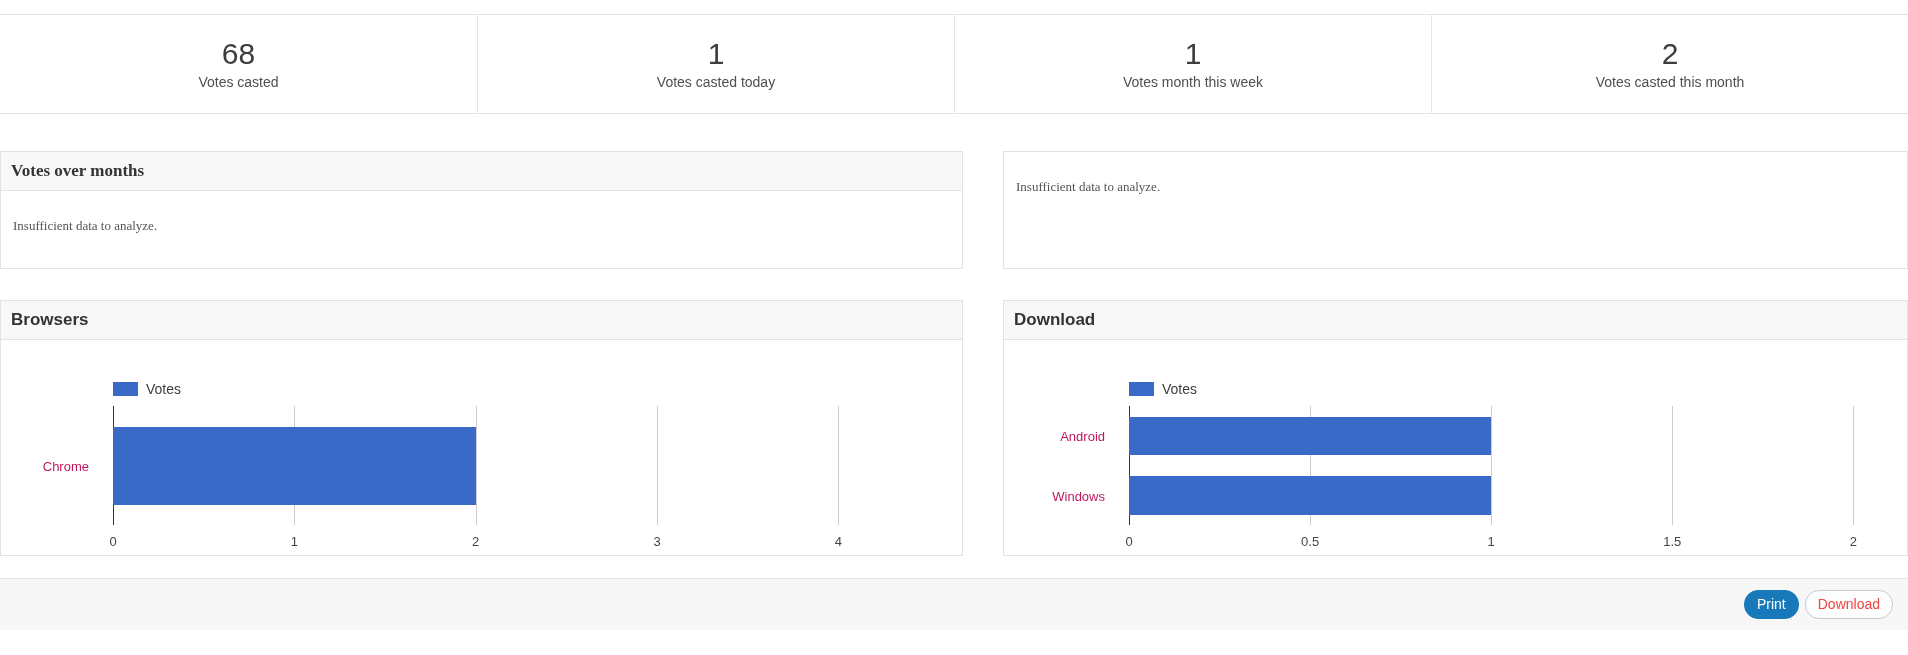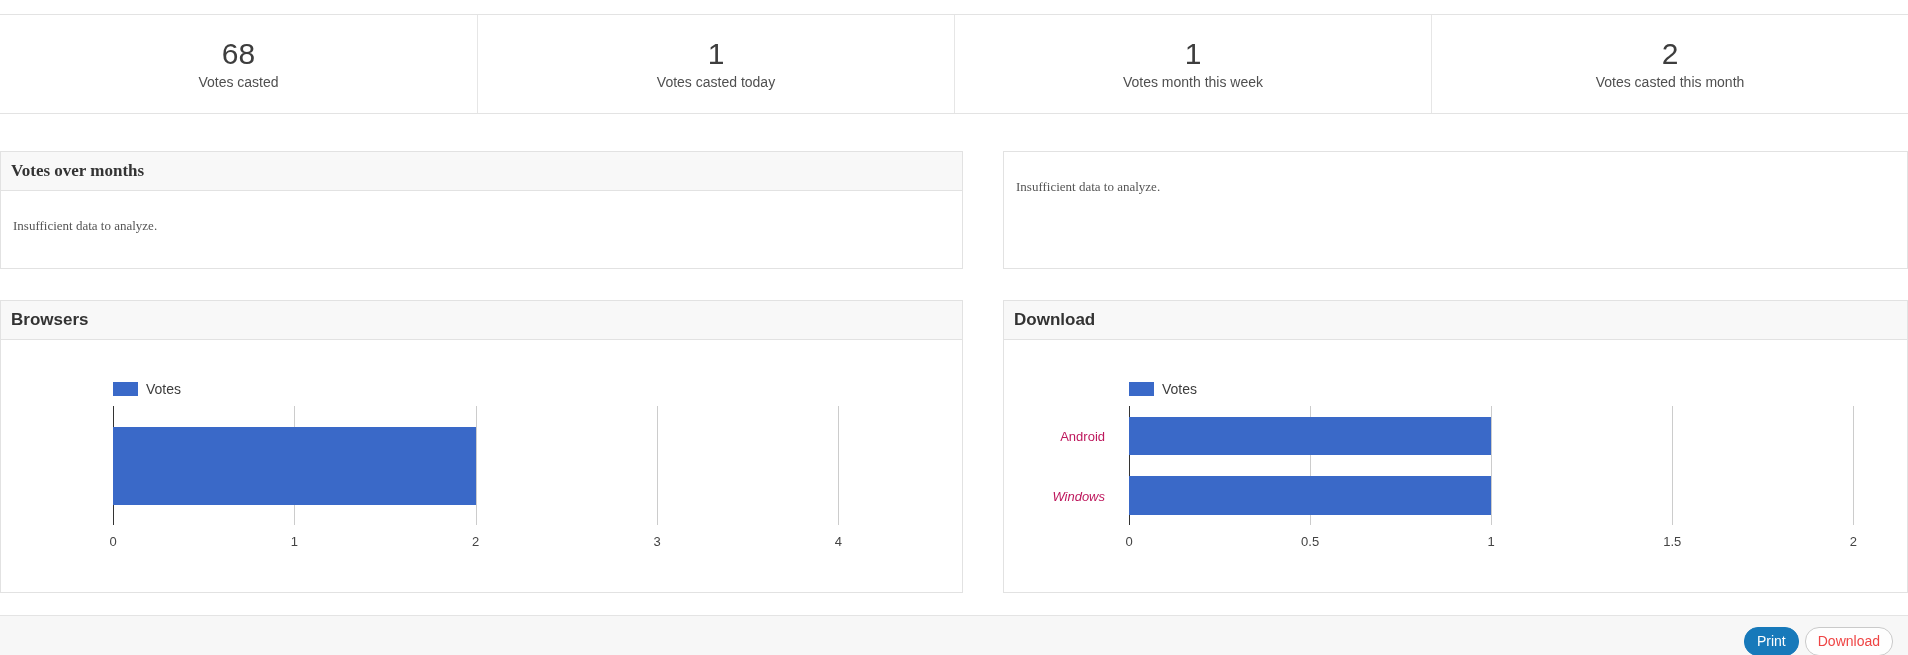--- a/index.html
+++ b/index.html
@@ -13,21 +13,21 @@
   .stat-card + .stat-card { border-left:1px solid #e6e6e6; }
   .stat-value { font-size:30px; font-weight:400; color:#3d3d3d; line-height:1; }
   .stat-label { font-size:14px; color:#4f4f4f; }
 
   
   .row { display:grid; grid-template-columns:963px 905px; column-gap:40px; }
   .row-insight { margin-top:37px; }
   .row-charts { margin-top:31px; }
   .panel { border:1px solid #e2e2e2; background:#fff; overflow:hidden; }
   .row-insight .panel { height:118px;font-family:Liberation Serif, serif; }
-  .row-charts .panel { height:293px; }
+  .row-charts .panel { height:256px; }
   .panel-header { background:#f8f8f8; border-bottom:1px solid #e2e2e2; padding:9px 10px;
     font-size:17px; font-weight:700; color:#333; line-height:1.2; }
   .insight-body { padding:27px 12px 0 12px; font-size:13px; color:#555; }
 
   
   .chart { margin-top:41px; }
   .legend { display:flex; align-items:center; gap:8px; font-size:14px; color:#3c3c3c; margin-bottom:9px; }
   .legend-swatch { width:25px; height:14px; display:inline-block; }
   .chart-browsers .legend { margin-left:112px; }
   .chart-platforms .legend { margin-left:125px; }
@@ -87,20 +87,23 @@
 
 <div class="row row-charts">
   <section class="panel">
     <header class="panel-header">Browsers</header>
     <div class="chart chart-browsers">
       <div class="legend">
         <span class="legend-swatch" style="background: rgb(58, 105, 200);"></span>
         <span>Votes</span>
       </div>
       <div class="chart-grid">
+        <div class="cat-labels">
+            <div class="cat-label" style="top: 50%;">Chrome</div>
+          </div>
         <div class="plot">
             <div class="gridline axis" style="left: 0%;"></div>
             <div class="gridline" style="left: 23.31%;"></div>
             <div class="gridline" style="left: 46.62%;"></div>
             <div class="gridline" style="left: 69.9301%;"></div>
             <div class="gridline" style="left: 93.2401%;"></div>
             <div class="bar" style="top: 17.5%; height: 65%; width: 46.62%; background: rgb(58, 105, 200);"></div>
           </div>
       </div>
       <div class="tick-row">
@@ -115,21 +118,21 @@
   <section class="panel">
     <header class="panel-header">Download</header>
     <div class="chart chart-platforms">
       <div class="legend">
         <span class="legend-swatch" style="background: rgb(58, 105, 200);"></span>
         <span>Votes</span>
       </div>
       <div class="chart-grid">
         <div class="cat-labels">
             <div class="cat-label" style="top: 25%;">Android</div>
-            <div class="cat-label" style="top: 75%; font-style: italic;">Windows</div>
+            <div class="cat-label" style="top: 75%;">Windows</div>
           </div>
         <div class="plot">
             <div class="gridline axis" style="left: 0%;"></div>
             <div class="gridline" style="left: 23.9234%;"></div>
             <div class="gridline" style="left: 47.8469%;"></div>
             <div class="gridline" style="left: 71.7703%;"></div>
             <div class="gridline" style="left: 95.6938%;"></div>
             <div class="bar" style="top: 8.75%; height: 32.5%; width: 47.8469%; background: rgb(58, 105, 200);"></div>
             <div class="bar" style="top: 58.75%; height: 32.5%; width: 47.8469%; background: rgb(58, 105, 200);"></div>
           </div>

